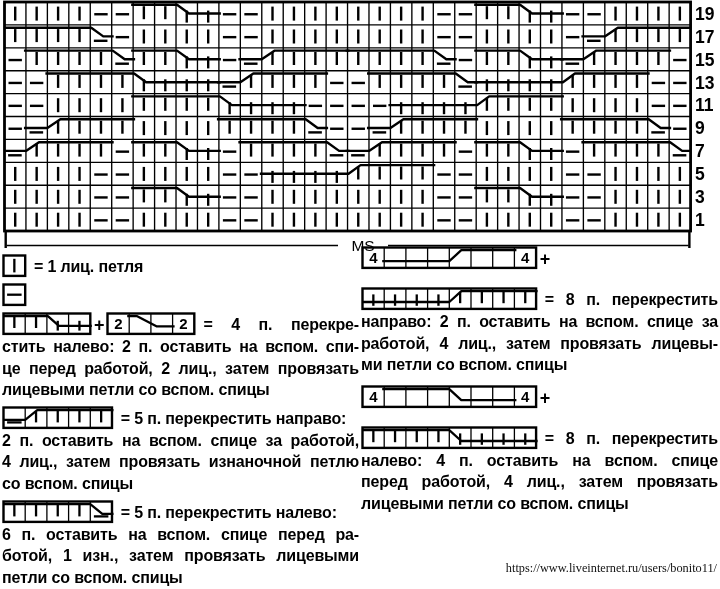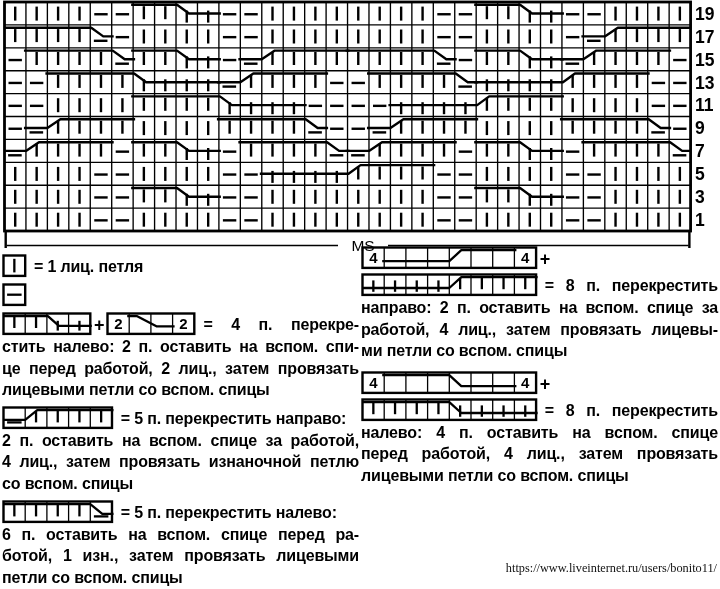--- a/index.html
+++ b/index.html
@@ -9,21 +9,21 @@
   .col{position:absolute}
   #col-left{left:2px;top:254px;width:357px}
   #col-right{left:361px;top:246px;width:357px}
   .entry{margin-bottom:5px}
   .row{display:flex;align-items:flex-end}
   .sym{flex:0 0 auto;display:inline-block;line-height:0}
   .t{font-size:16px;font-weight:bold;line-height:21.6px;letter-spacing:-0.15px}
   .first{flex:1 1 auto;margin-left:7px}
   .just{text-align:justify;text-align-last:justify}
   .plus{font-size:18px;font-weight:bold;line-height:22px;margin:0 2px;flex:0 0 auto}
-  .mt{margin-top:3px}
+  .mt{margin-top:17px}
   #url{position:absolute;right:3px;top:561px;font-family:Liberation Serif, serif;
        font-size:12.3px;color:#111;letter-spacing:0}
 </style>
 </head>
 <body>
 
 <svg id="chart-svg" width="720" height="253" viewBox="0 0 720 253">
     <line x1="25.94" y1="2" x2="25.94" y2="231" stroke="#000" stroke-width="1.35"></line>
     <line x1="47.38" y1="2" x2="47.38" y2="231" stroke="#000" stroke-width="1.35"></line>
     <line x1="68.82000000000001" y1="2" x2="68.82000000000001" y2="231" stroke="#000" stroke-width="1.35"></line>

